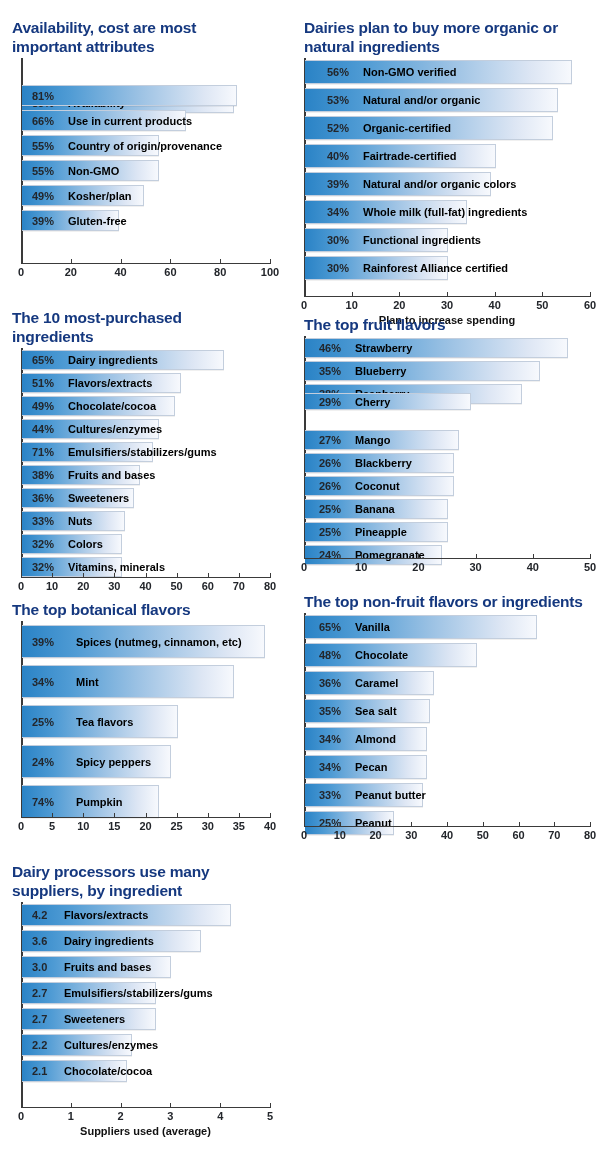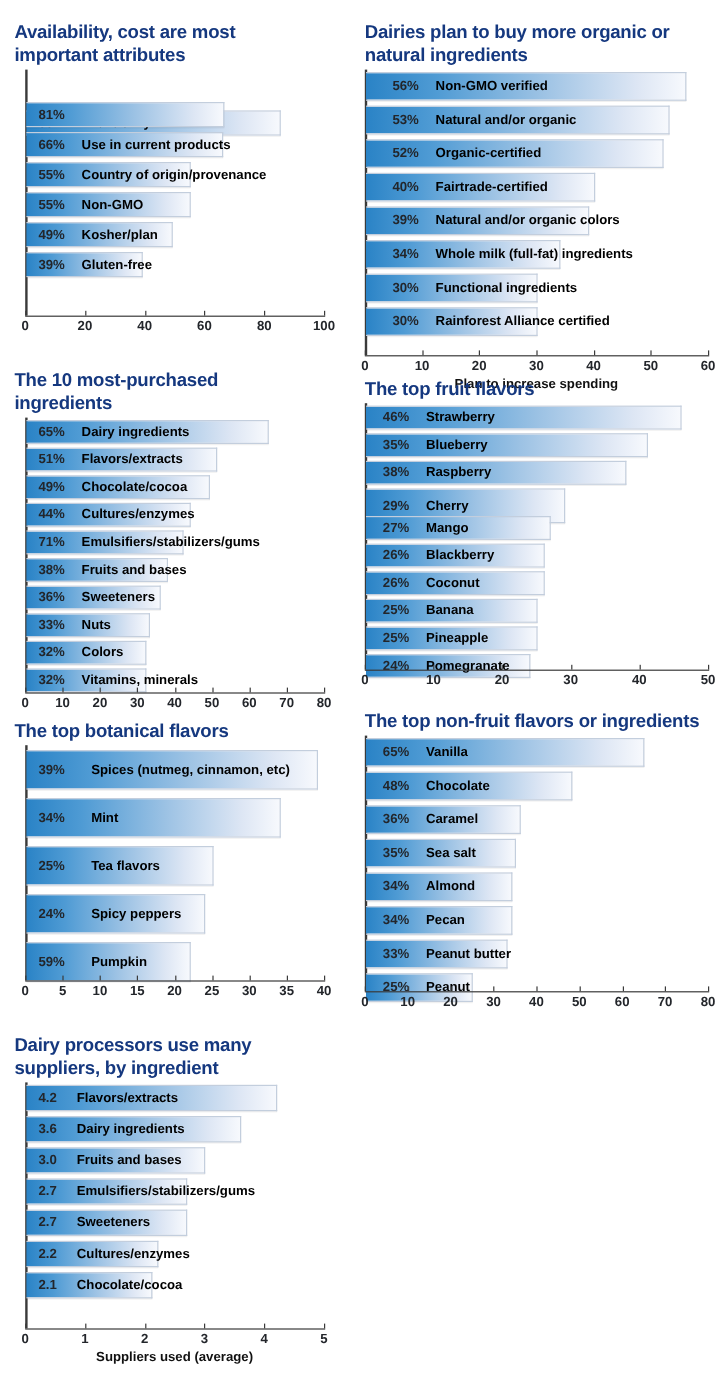--- a/index.html
+++ b/index.html
@@ -85,21 +85,21 @@
 
   <div class="panel" style="left:8px;top:18px;width:268px;">
     <div class="chart-title" style="width:230px;">Availability, cost are most important attributes</div>
     <div class="plot" style="height:232px;">
       <div class="yaxis" style="left:13px;top:0;height:205px;"></div>
       <div class="bars" id="bars-attributes" style="position:absolute;left:14px;top:2px;width:252px;">
           <div class="bar-row" style="position: absolute; left: 0px; top: 0px; height: 21px; width: 211.65px; margin-top: 32px;">
             <span class="bar-val" style="position: absolute; left: 10px;">85%</span>
             <span class="bar-lab" style="position: absolute; left: 46px;">Availability</span>
           </div>
-          <div class="bar-row" style="position: absolute; left: 0px; top: 25px; height: 21px; width: 165px;">
+          <div class="bar-row" style="position: absolute; left: 0px; top: 25px; height: 21px; width: 215px;">
             <span class="bar-val" style="position: absolute; left: 10px;">81%</span>
             <span class="bar-lab" style="position: absolute; left: 46px; margin-top: 47px;">Cost</span>
           </div>
           <div class="bar-row" style="position: absolute; left: 0px; top: 50px; height: 21px; width: 164.34px;">
             <span class="bar-val" style="position: absolute; left: 10px;">66%</span>
             <span class="bar-lab" style="position: absolute; left: 46px;">Use in current products</span>
           </div>
           <div class="bar-row" style="position: absolute; left: 0px; top: 75px; height: 21px; width: 136.95px;">
             <span class="bar-val" style="position: absolute; left: 10px;">55%</span>
             <span class="bar-lab" style="position: absolute; left: 46px;">Country of origin/provenance</span>
@@ -274,21 +274,21 @@
             <span class="bar-lab" style="position: absolute; left: 50px;">Strawberry</span>
           </div>
           <div class="bar-row" style="position: absolute; left: 0px; top: 23px; height: 20px; width: 234.52px;">
             <span class="bar-val" style="position: absolute; left: 14px;">35%</span>
             <span class="bar-lab" style="position: absolute; left: 50px;">Blueberry</span>
           </div>
           <div class="bar-row" style="position: absolute; left: 0px; top: 46px; height: 20px; width: 217.36px;">
             <span class="bar-val" style="position: absolute; left: 14px;">38%</span>
             <span class="bar-lab" style="position: absolute; left: 50px;">Raspberry</span>
           </div>
-          <div class="bar-row" style="position: absolute; left: 0px; top: 69px; height: 29px; width: 165.88px;">
+          <div class="bar-row" style="position: absolute; left: 0px; top: 55px; height: 17px; width: 165.88px;">
             <span class="bar-val" style="position: absolute; left: 14px;">29%</span>
             <span class="bar-lab" style="position: absolute; left: 50px;">Cherry</span>
           </div>
           <div class="bar-row" style="position: absolute; left: 0px; top: 92px; height: 20px; width: 154.44px;">
             <span class="bar-val" style="position: absolute; left: 14px;">27%</span>
             <span class="bar-lab" style="position: absolute; left: 50px;">Mango</span>
           </div>
           <div class="bar-row" style="position: absolute; left: 0px; top: 115px; height: 20px; width: 148.72px;">
             <span class="bar-val" style="position: absolute; left: 14px;">26%</span>
             <span class="bar-lab" style="position: absolute; left: 50px;">Blackberry</span>
@@ -343,21 +343,21 @@
           </div>
           <div class="bar-row" style="position: absolute; left: 0px; top: 80px; height: 33px; width: 155.625px;">
             <span class="bar-val" style="position: absolute; left: 10px;">25%</span>
             <span class="bar-lab" style="position: absolute; left: 54px;">Tea flavors</span>
           </div>
           <div class="bar-row" style="position: absolute; left: 0px; top: 120px; height: 33px; width: 149.4px;">
             <span class="bar-val" style="position: absolute; left: 10px;">24%</span>
             <span class="bar-lab" style="position: absolute; left: 54px;">Spicy peppers</span>
           </div>
           <div class="bar-row" style="position: absolute; left: 0px; top: 160px; height: 33px; width: 136.95px;">
-            <span class="bar-val" style="position: absolute; left: 10px;">59%</span>
+            <span class="bar-val" style="position: absolute; left: 10px;">74%</span>
             <span class="bar-lab" style="position: absolute; left: 54px;">Pumpkin</span>
           </div>
         </div>
       <div class="axis" id="axis-botanical" style="top:196px;left:13px;width:249px;">
           <div class="axis-line" style="width: 250px;"></div>
           <div class="axis-tick" style="left: 0px;"></div>
           <div class="axis-lab" style="left: 0px;">0</div>
           <div class="axis-tick" style="left: 31.125px;"></div>
           <div class="axis-lab" style="left: 31.125px;">5</div>
           <div class="axis-tick" style="left: 62.25px;"></div>

